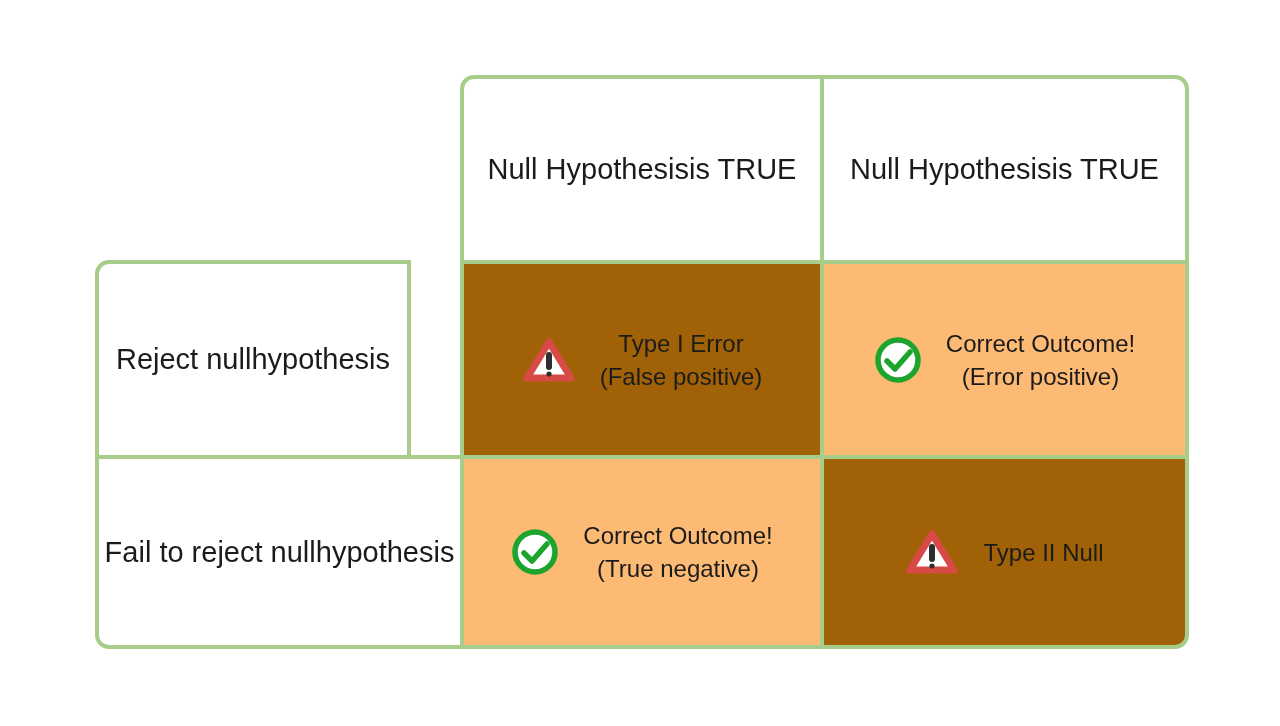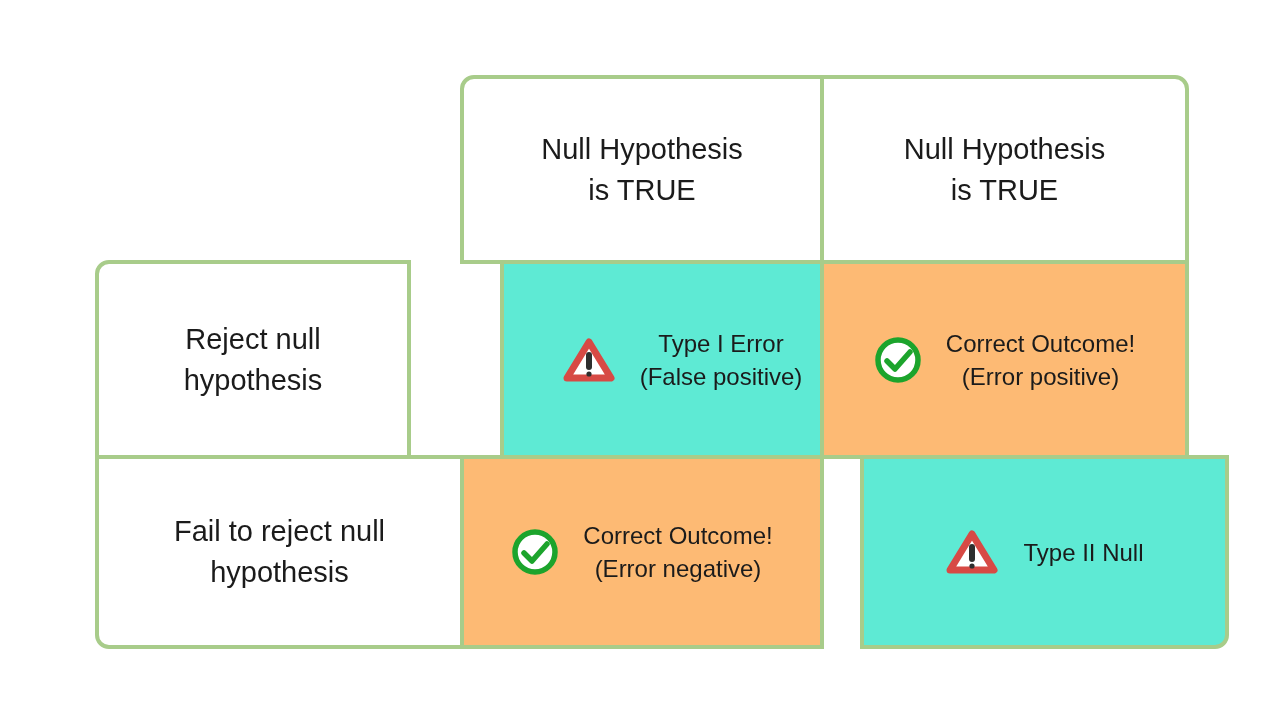--- a/index.html
+++ b/index.html
@@ -19,35 +19,35 @@
   .cell {
     position: absolute;
     box-sizing: border-box;
     border: 4px solid #a8cc8a;
     background: #ffffff;
     display: flex;
     align-items: center;
     justify-content: center;
   }
   .cell.header-cell, .cell.row-label {
-    flex-direction: column;
+    flex-direction: row;
     font-size: 29px;
     line-height: 41px;
     text-align: center;
   }
   .cell.matrix-cell {
     flex-direction: row;
     gap: 24px;
   }
   .cell-text {
     font-size: 24px;
     line-height: 33px;
     text-align: center;
   }
-  .bg-yellow { background: #5eead4; margin-left: 40px; }
+  .bg-yellow { background: #a16207; }
   .bg-green  { background: #fdba74; }
 
   
   #col-header-true  { left: 460px; top: 75px;  width: 364px; height: 189px; border-top-left-radius: 14px; }
   #col-header-false { left: 820px; top: 75px;  width: 369px; height: 189px; border-top-right-radius: 14px; }
   #row-label-reject { left: 95px;  top: 260px; width: 316px; height: 199px; border-top-left-radius: 14px; }
   #row-label-fail   { left: 95px;  top: 455px; width: 369px; height: 194px; border-bottom-left-radius: 14px; }
   #cell-type1       { left: 460px; top: 260px; width: 364px; height: 199px; }
   #cell-truepos     { left: 820px; top: 260px; width: 369px; height: 199px; }
   #cell-trueneg     { left: 460px; top: 455px; width: 364px; height: 194px; }
@@ -107,21 +107,21 @@
 
   <div class="cell matrix-cell bg-green" id="cell-trueneg">
     <span class="icon-box">
       <svg width="48" height="48" viewBox="0 0 48 48" aria-hidden="true">
         <circle cx="24" cy="24" r="20" fill="#ffffff" stroke="#1ca42c" stroke-width="5.5"></circle>
         <path d="M13 25 L21 33 L36 16" fill="none" stroke="#1ca42c" stroke-width="5.5" stroke-linecap="round" stroke-linejoin="round"></path>
       </svg>
     </span>
     <span class="cell-text">
       <span style="display:block">Correct Outcome!</span>
-      <span style="display:block">(Error negative)</span>
+      <span style="display:block">(True negative)</span>
     </span>
   </div>
 
   <div class="cell matrix-cell bg-yellow" id="cell-type2">
     <span class="icon-box">
       <svg width="54" height="48" viewBox="0 0 54 48" aria-hidden="true">
         <path d="M27 6 L49 42 L5 42 Z" fill="#ffffff" stroke="#d74a45" stroke-width="7" stroke-linejoin="round"></path>
         <path d="M27 19 L27 31" stroke="#2e2e2e" stroke-width="6" stroke-linecap="round"></path>
         <circle cx="27" cy="38" r="2.6" fill="#2e2e2e"></circle>
       </svg>

